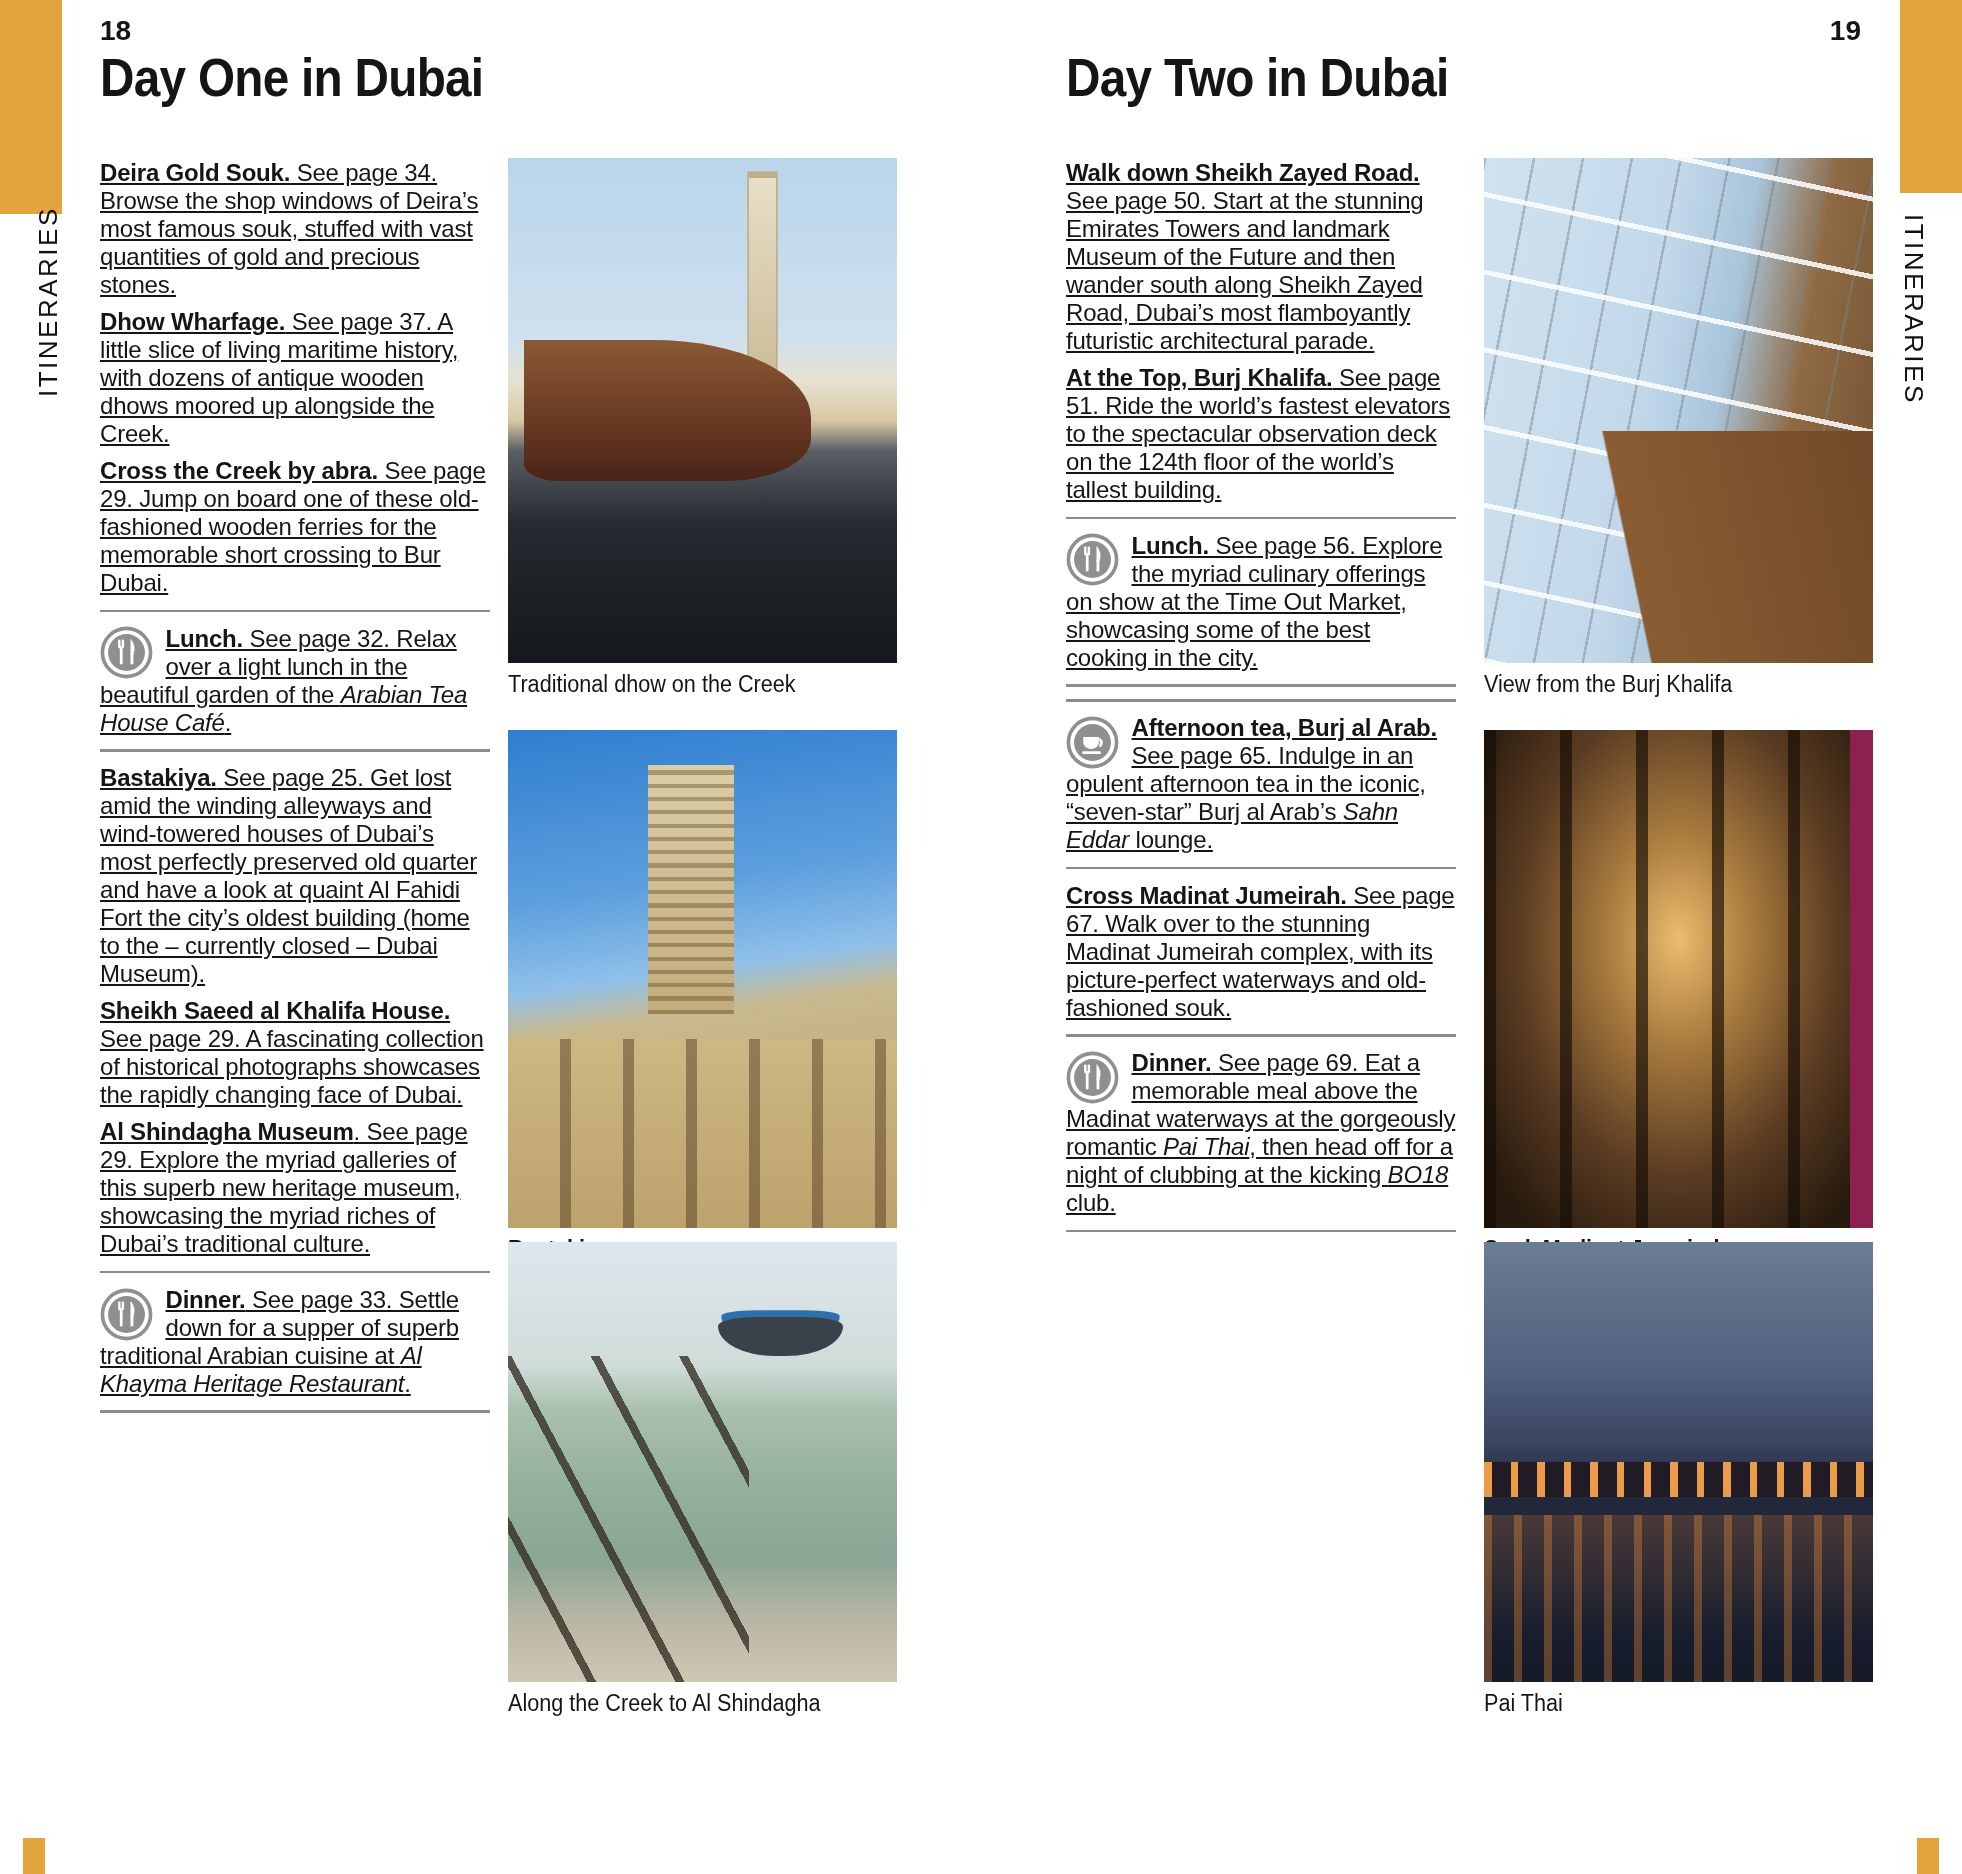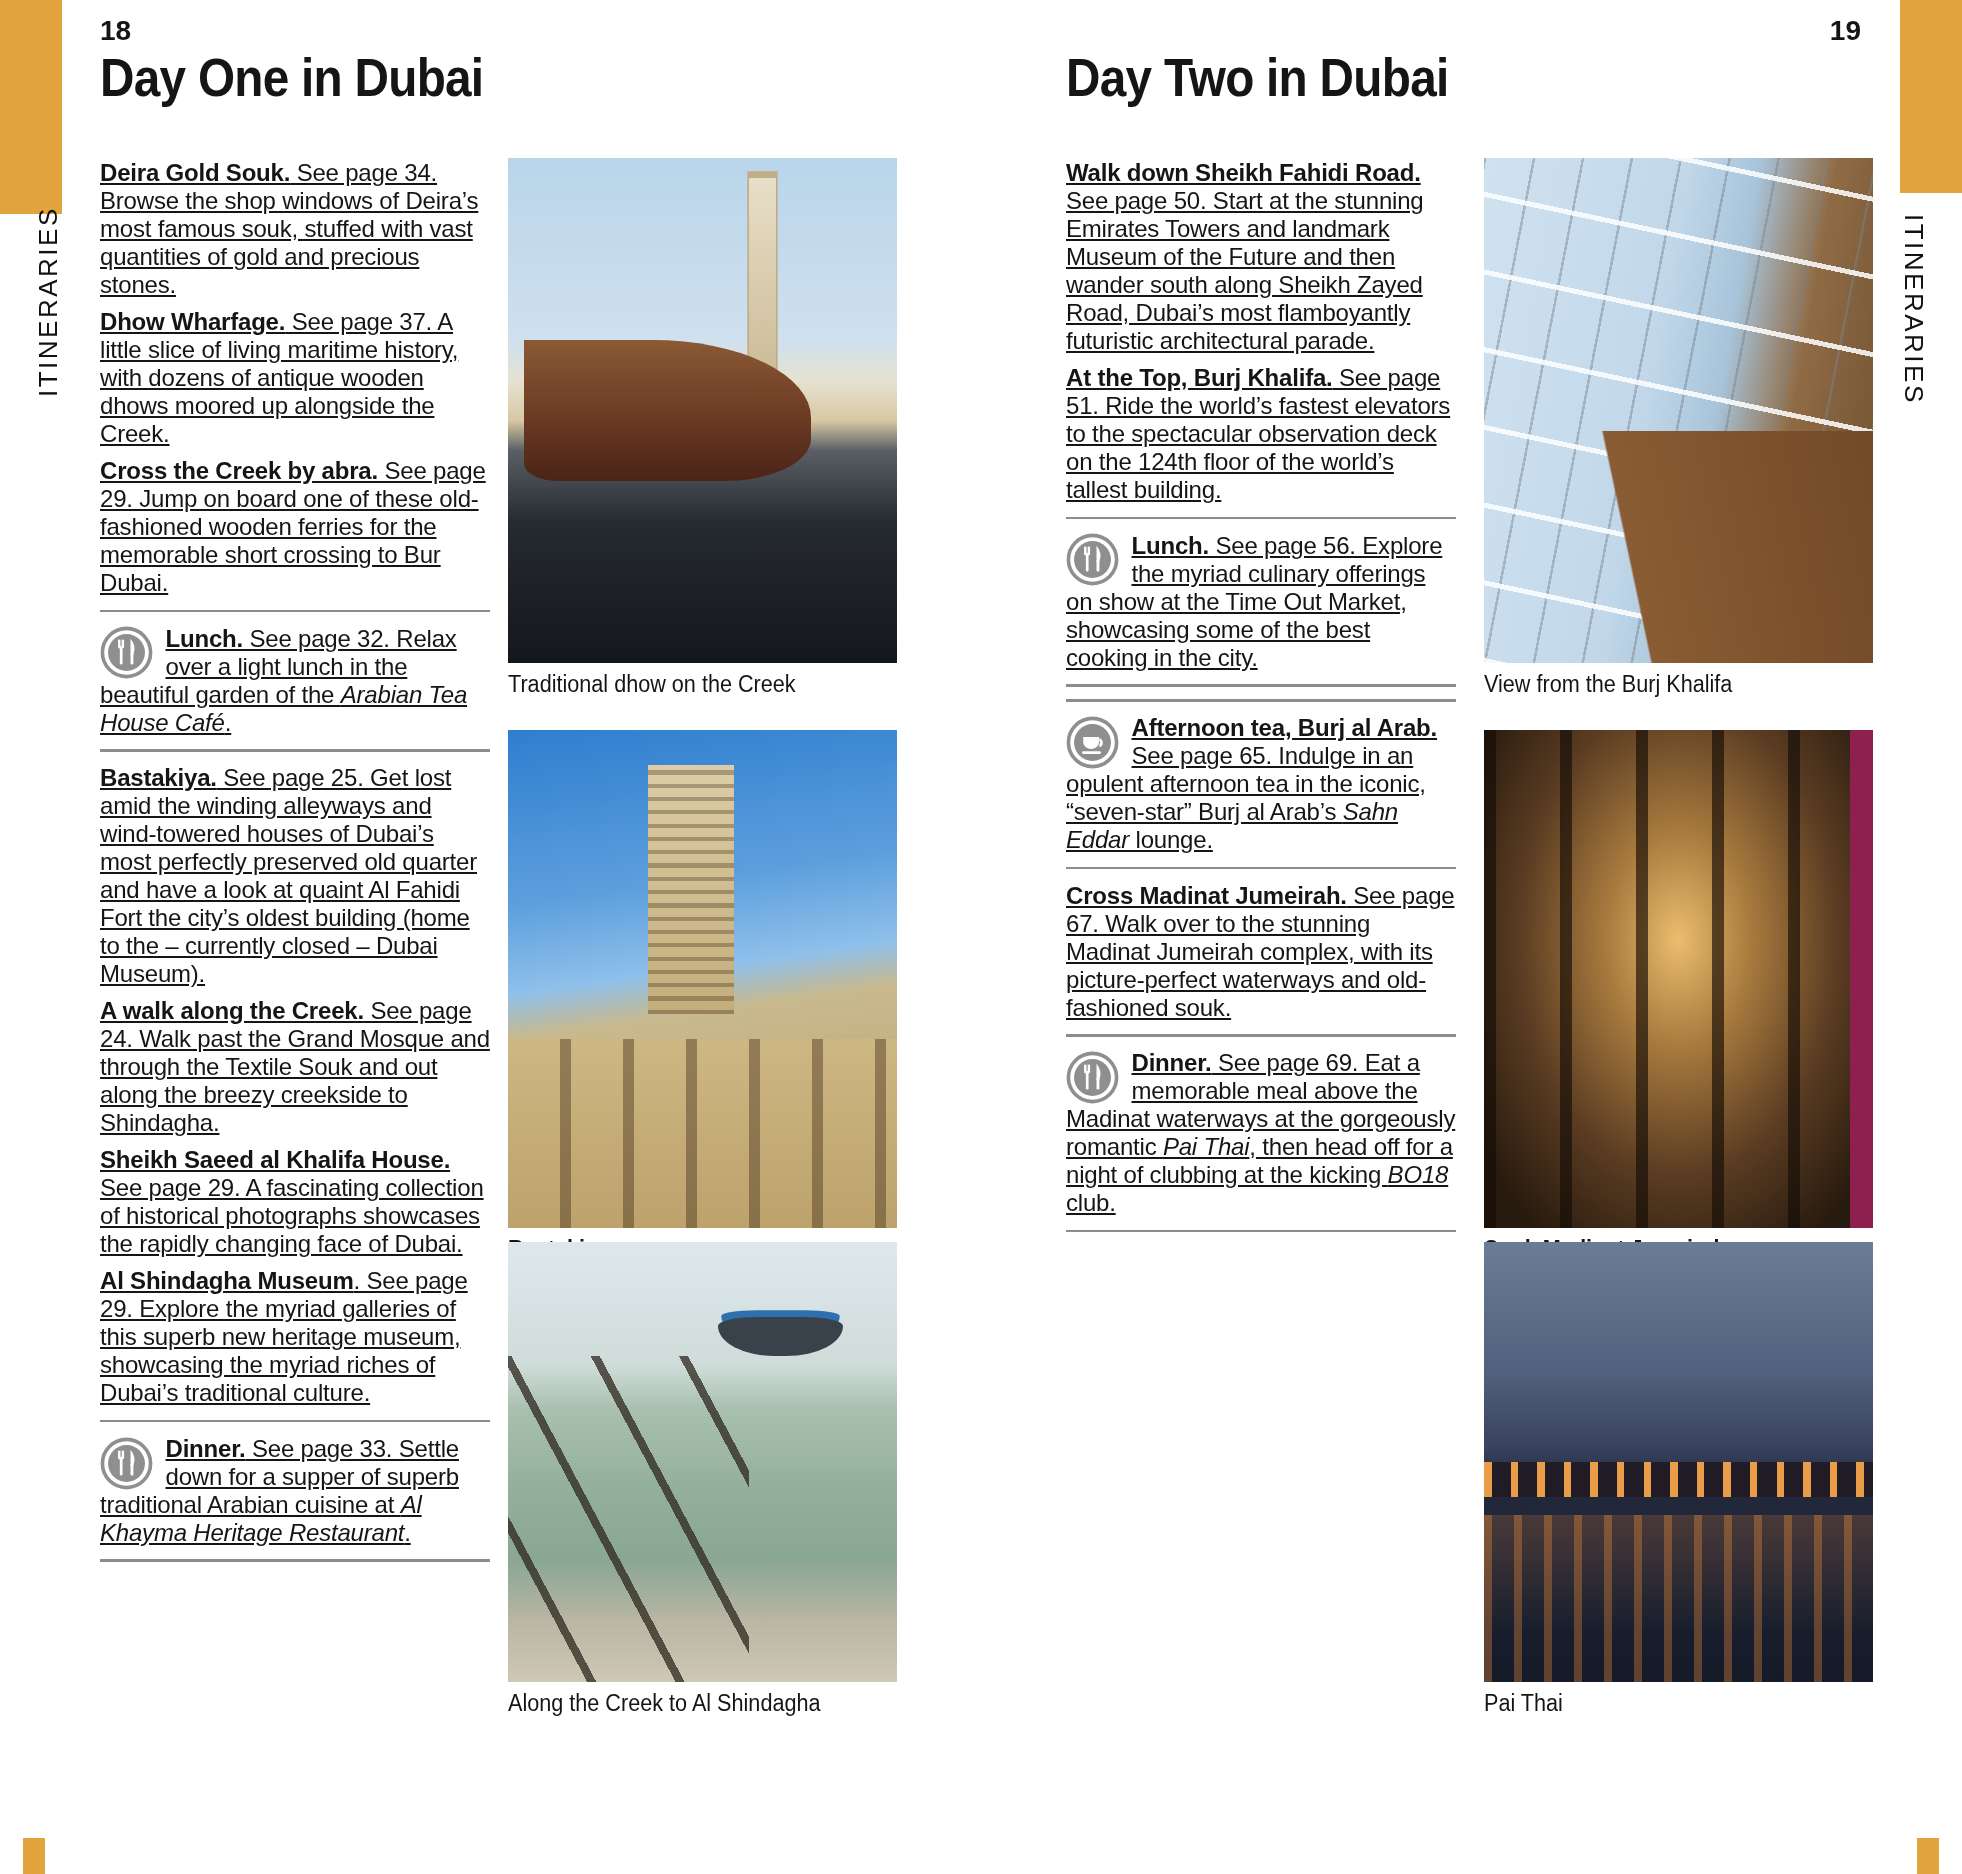--- a/index.html
+++ b/index.html
@@ -133,23 +133,20 @@
             </g>
           </svg>
         </span>
         <p><strong>Lunch.</strong> See page 32. Relax over a light lunch in the beautiful garden of the <em>Arabian Tea House Café</em>.</p>
       </div>
       <div class="rule" style="background: rgb(140, 140, 140);"></div>
       <div class="entry sight">
         <p><strong>Bastakiya.</strong> See page 25. Get lost amid the winding alleyways and wind-towered houses of Dubai’s most perfectly preserved old quarter and have a look at quaint Al Fahidi Fort the city’s oldest building (home to the – currently closed – Dubai Museum).</p>
       </div>
       <div class="entry sight">
-        <p><strong>A walk along the Creek.</strong> See page 24. Walk past the Grand Mosque and through the Textile Souk and out along the breezy creekside to Shindagha.</p>
-      </div>
-      <div class="entry sight">
         <p><strong>Sheikh Saeed al Khalifa House.</strong> See page 29. A fascinating collection of historical photographs showcases the rapidly changing face of Dubai.</p>
       </div>
       <div class="entry sight">
         <p><strong>Al Shindagha Museum</strong>. See page 29. Explore the myriad galleries of this superb new heritage museum, showcasing the myriad riches of Dubai’s traditional culture.</p>
       </div>
       <div class="rule" style="background: rgb(140, 140, 140);"></div>
       <div class="entry meal">
         <span class="meal-icon">
           <svg viewBox="0 0 66 66">
             <circle cx="33" cy="33" r="30" fill="none" stroke="#8F8F8F" stroke-width="4.5"></circle>
@@ -165,21 +162,21 @@
               <rect x="38" y="33" width="3.6" height="15" rx="1.7"></rect>
             </g>
           </svg>
         </span>
         <p><strong>Dinner.</strong> See page 33. Settle down for a supper of superb traditional Arabian cuisine at <em>Al Khayma Heritage Restaurant</em>.</p>
       </div>
       <div class="rule" style="background: rgb(140, 140, 140);"></div>
     </div>
   <div class="textcol textcol-right" id="entries-right">
       <div class="entry sight">
-        <p><strong>Walk down Sheikh Fahidi Road.</strong> See page 50. Start at the stunning Emirates Towers and landmark Museum of the Future and then wander south along Sheikh Zayed Road, Dubai’s most flamboyantly futuristic architectural parade.</p>
+        <p><strong>Walk down Sheikh Zayed Road.</strong> See page 50. Start at the stunning Emirates Towers and landmark Museum of the Future and then wander south along Sheikh Zayed Road, Dubai’s most flamboyantly futuristic architectural parade.</p>
       </div>
       <div class="entry sight">
         <p><strong>At the Top, Burj Khalifa.</strong> See page 51. Ride the world’s fastest elevators to the spectacular observation deck on the 124th floor of the world’s tallest building.</p>
       </div>
       <div class="rule" style="background: rgb(140, 140, 140);"></div>
       <div class="entry meal">
         <span class="meal-icon">
           <svg viewBox="0 0 66 66">
             <circle cx="33" cy="33" r="30" fill="none" stroke="#8F8F8F" stroke-width="4.5"></circle>
             <circle cx="33" cy="33" r="23" fill="#8F8F8F"></circle>

